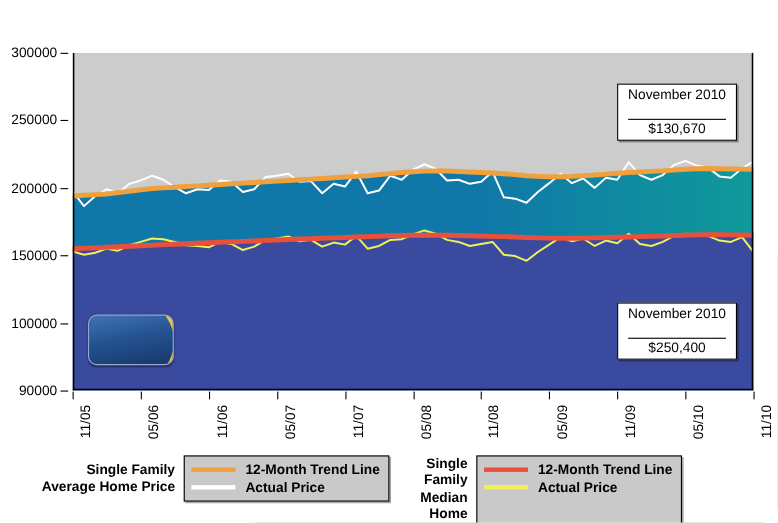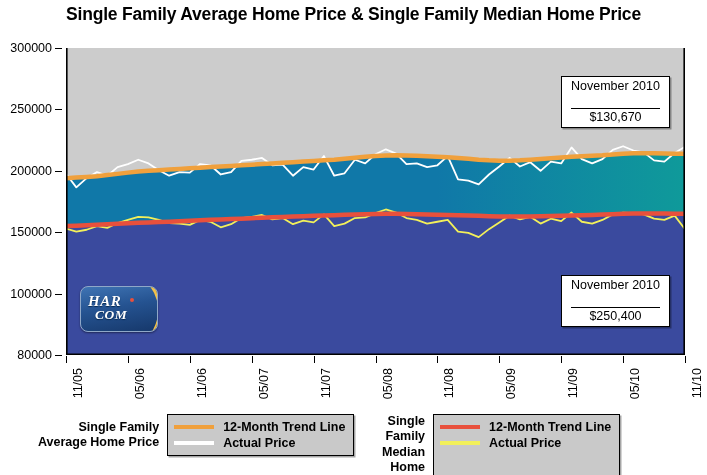--- a/index.html
+++ b/index.html
@@ -80,35 +80,34 @@
   }
   .legend-row{display:flex;align-items:center;height:16px;}
   .swatch{display:inline-block;width:40px;height:3.5px;margin-right:9px;flex:0 0 auto;}
   .legend-text{font-size:12.5px;font-weight:bold;color:#000;white-space:nowrap;}
 </style>
 </head>
 <body>
 
 <div id="chart-root">
 
-  <div class="chart-title">Single Family Average Home Price &amp; Single Family Median Home Price</div>
 
   <div class="ylabels" id="y-axis">
       <div class="ytick" style="top: 0px;"></div>
       <div class="ylabel" style="top: 0px;">300000</div>
       <div class="ytick" style="top: 61.4px;"></div>
       <div class="ylabel" style="top: 61.4px;">250000</div>
       <div class="ytick" style="top: 122.8px;"></div>
       <div class="ylabel" style="top: 122.8px;">200000</div>
       <div class="ytick" style="top: 184.2px;"></div>
       <div class="ylabel" style="top: 184.2px;">150000</div>
       <div class="ytick" style="top: 245.6px;"></div>
       <div class="ylabel" style="top: 245.6px;">100000</div>
       <div class="ytick" style="top: 307px;"></div>
-      <div class="ylabel" style="top: 307px;">80000</div>
+      <div class="ylabel" style="top: 307px;">90000</div>
     </div>
 
   <div class="plot-wrap">
     <svg class="plot-svg" id="plot-svg" viewBox="0 0 619 307" preserveAspectRatio="none">
         <defs>
           <linearGradient id="avgBand" x1="0" y1="0" x2="1" y2="0">
             <stop offset="0%" stop-color="#1078a8"></stop>
             <stop offset="60%" stop-color="#1078a8"></stop>
             <stop offset="100%" stop-color="#0f9a9a"></stop>
           </linearGradient>
@@ -121,25 +120,20 @@
         <polyline points="0.00,130.17 10.32,129.55 20.63,128.94 30.95,128.33 41.27,127.10 51.58,125.87 61.90,124.64 72.22,123.41 82.53,122.80 92.85,122.19 103.17,121.57 113.48,120.96 123.80,120.34 134.12,119.73 144.43,119.12 154.75,118.50 165.07,117.89 175.38,117.27 185.70,116.66 196.02,116.05 206.33,115.43 216.65,114.82 226.97,114.20 237.28,113.59 247.60,112.98 257.92,112.36 268.23,111.75 278.55,110.77 288.87,109.78 299.18,108.80 309.50,108.06 319.82,107.57 330.13,107.33 340.45,107.45 350.77,107.82 361.08,108.31 371.40,108.80 381.72,109.29 392.03,109.91 402.35,110.77 412.67,111.75 422.98,112.36 433.30,112.73 443.62,112.73 453.93,112.36 464.25,111.75 474.57,111.01 484.88,110.27 495.20,109.54 505.52,108.80 515.83,108.31 526.15,107.82 536.47,107.33 546.78,106.59 557.10,105.85 567.42,105.36 577.73,105.24 588.05,105.36 598.37,105.61 608.68,105.73 619.00,105.85" fill="none" stroke="#f0a03c" stroke-width="4.5" stroke-linejoin="round" stroke-linecap="round"></polyline>
         <polyline points="0.00,178.06 10.32,177.69 20.63,177.32 30.95,176.83 41.27,176.34 51.58,175.85 61.90,175.36 72.22,174.87 82.53,174.38 92.85,174.01 103.17,173.64 113.48,173.15 123.80,172.66 134.12,172.17 144.43,171.80 154.75,171.43 165.07,171.06 175.38,170.69 185.70,170.20 196.02,169.71 206.33,169.34 216.65,168.97 226.97,168.60 237.28,168.24 247.60,167.87 257.92,167.50 268.23,167.13 278.55,166.76 288.87,166.39 299.18,166.15 309.50,165.90 319.82,165.78 330.13,165.78 340.45,165.90 350.77,166.15 361.08,166.39 371.40,166.64 381.72,166.89 392.03,167.13 402.35,167.50 412.67,167.87 422.98,168.24 433.30,168.48 443.62,168.60 453.93,168.60 464.25,168.48 474.57,168.24 484.88,167.99 495.20,167.74 505.52,167.38 515.83,167.13 526.15,166.89 536.47,166.52 546.78,166.15 557.10,165.78 567.42,165.53 577.73,165.41 588.05,165.41 598.37,165.53 608.68,165.66 619.00,165.78" fill="none" stroke="#e8503c" stroke-width="4.5" stroke-linejoin="round" stroke-linecap="round"></polyline>
         <line x1="0.8" y1="0" x2="0.8" y2="307" stroke="#000000" stroke-width="1.6"></line>
         <line x1="618.2" y1="0" x2="618.2" y2="307" stroke="#000000" stroke-width="1.6"></line>
         <line x1="0" y1="306.2" x2="619" y2="306.2" stroke="#000000" stroke-width="1.6"></line>
       </svg>
   </div>
 
   <div class="logo">
     <div class="swoosh"></div>
-    <div class="ltxt">
-      <span class="l1">HAR</span>
-      <span class="ldot"></span>
-      <span class="l2">COM</span>
-    </div>
   </div>
 
   <div class="annot" id="annot-avg">
     <div class="a-top">November 2010</div>
     <div class="a-bot">$130,670</div>
   </div>
 
   <div class="annot" id="annot-med">
     <div class="a-top">November 2010</div>
     <div class="a-bot">$250,400</div>

